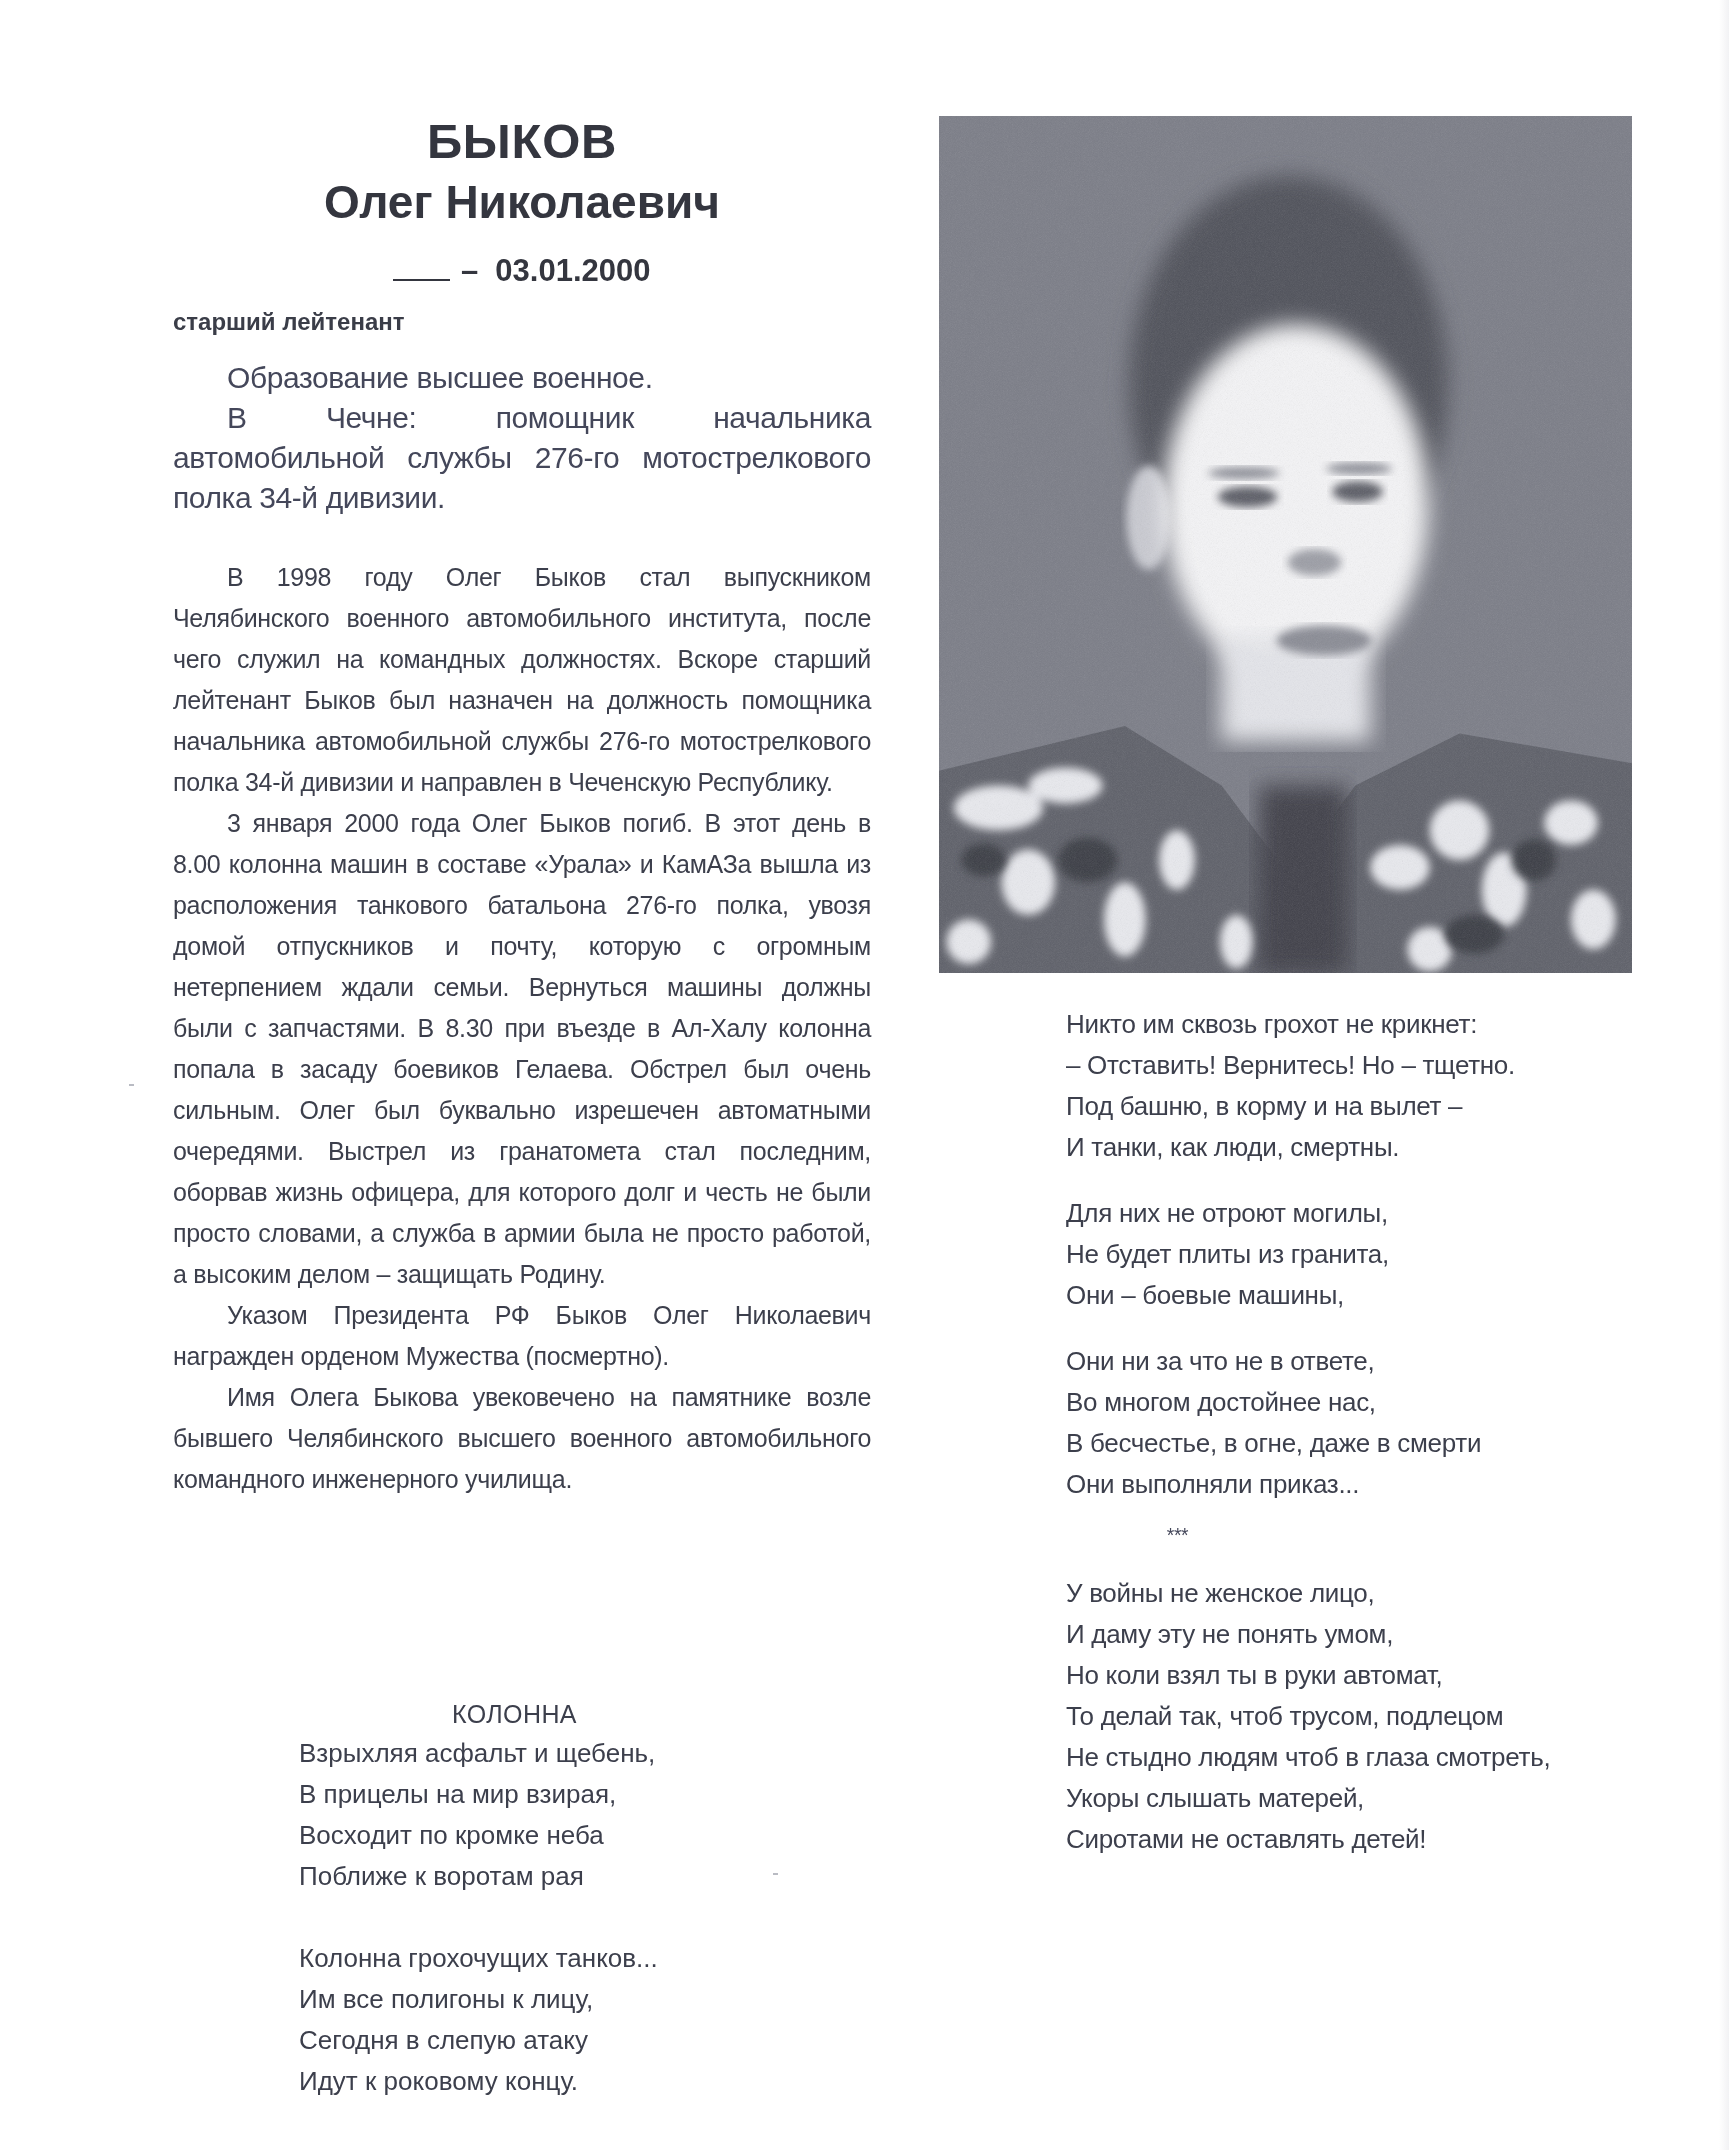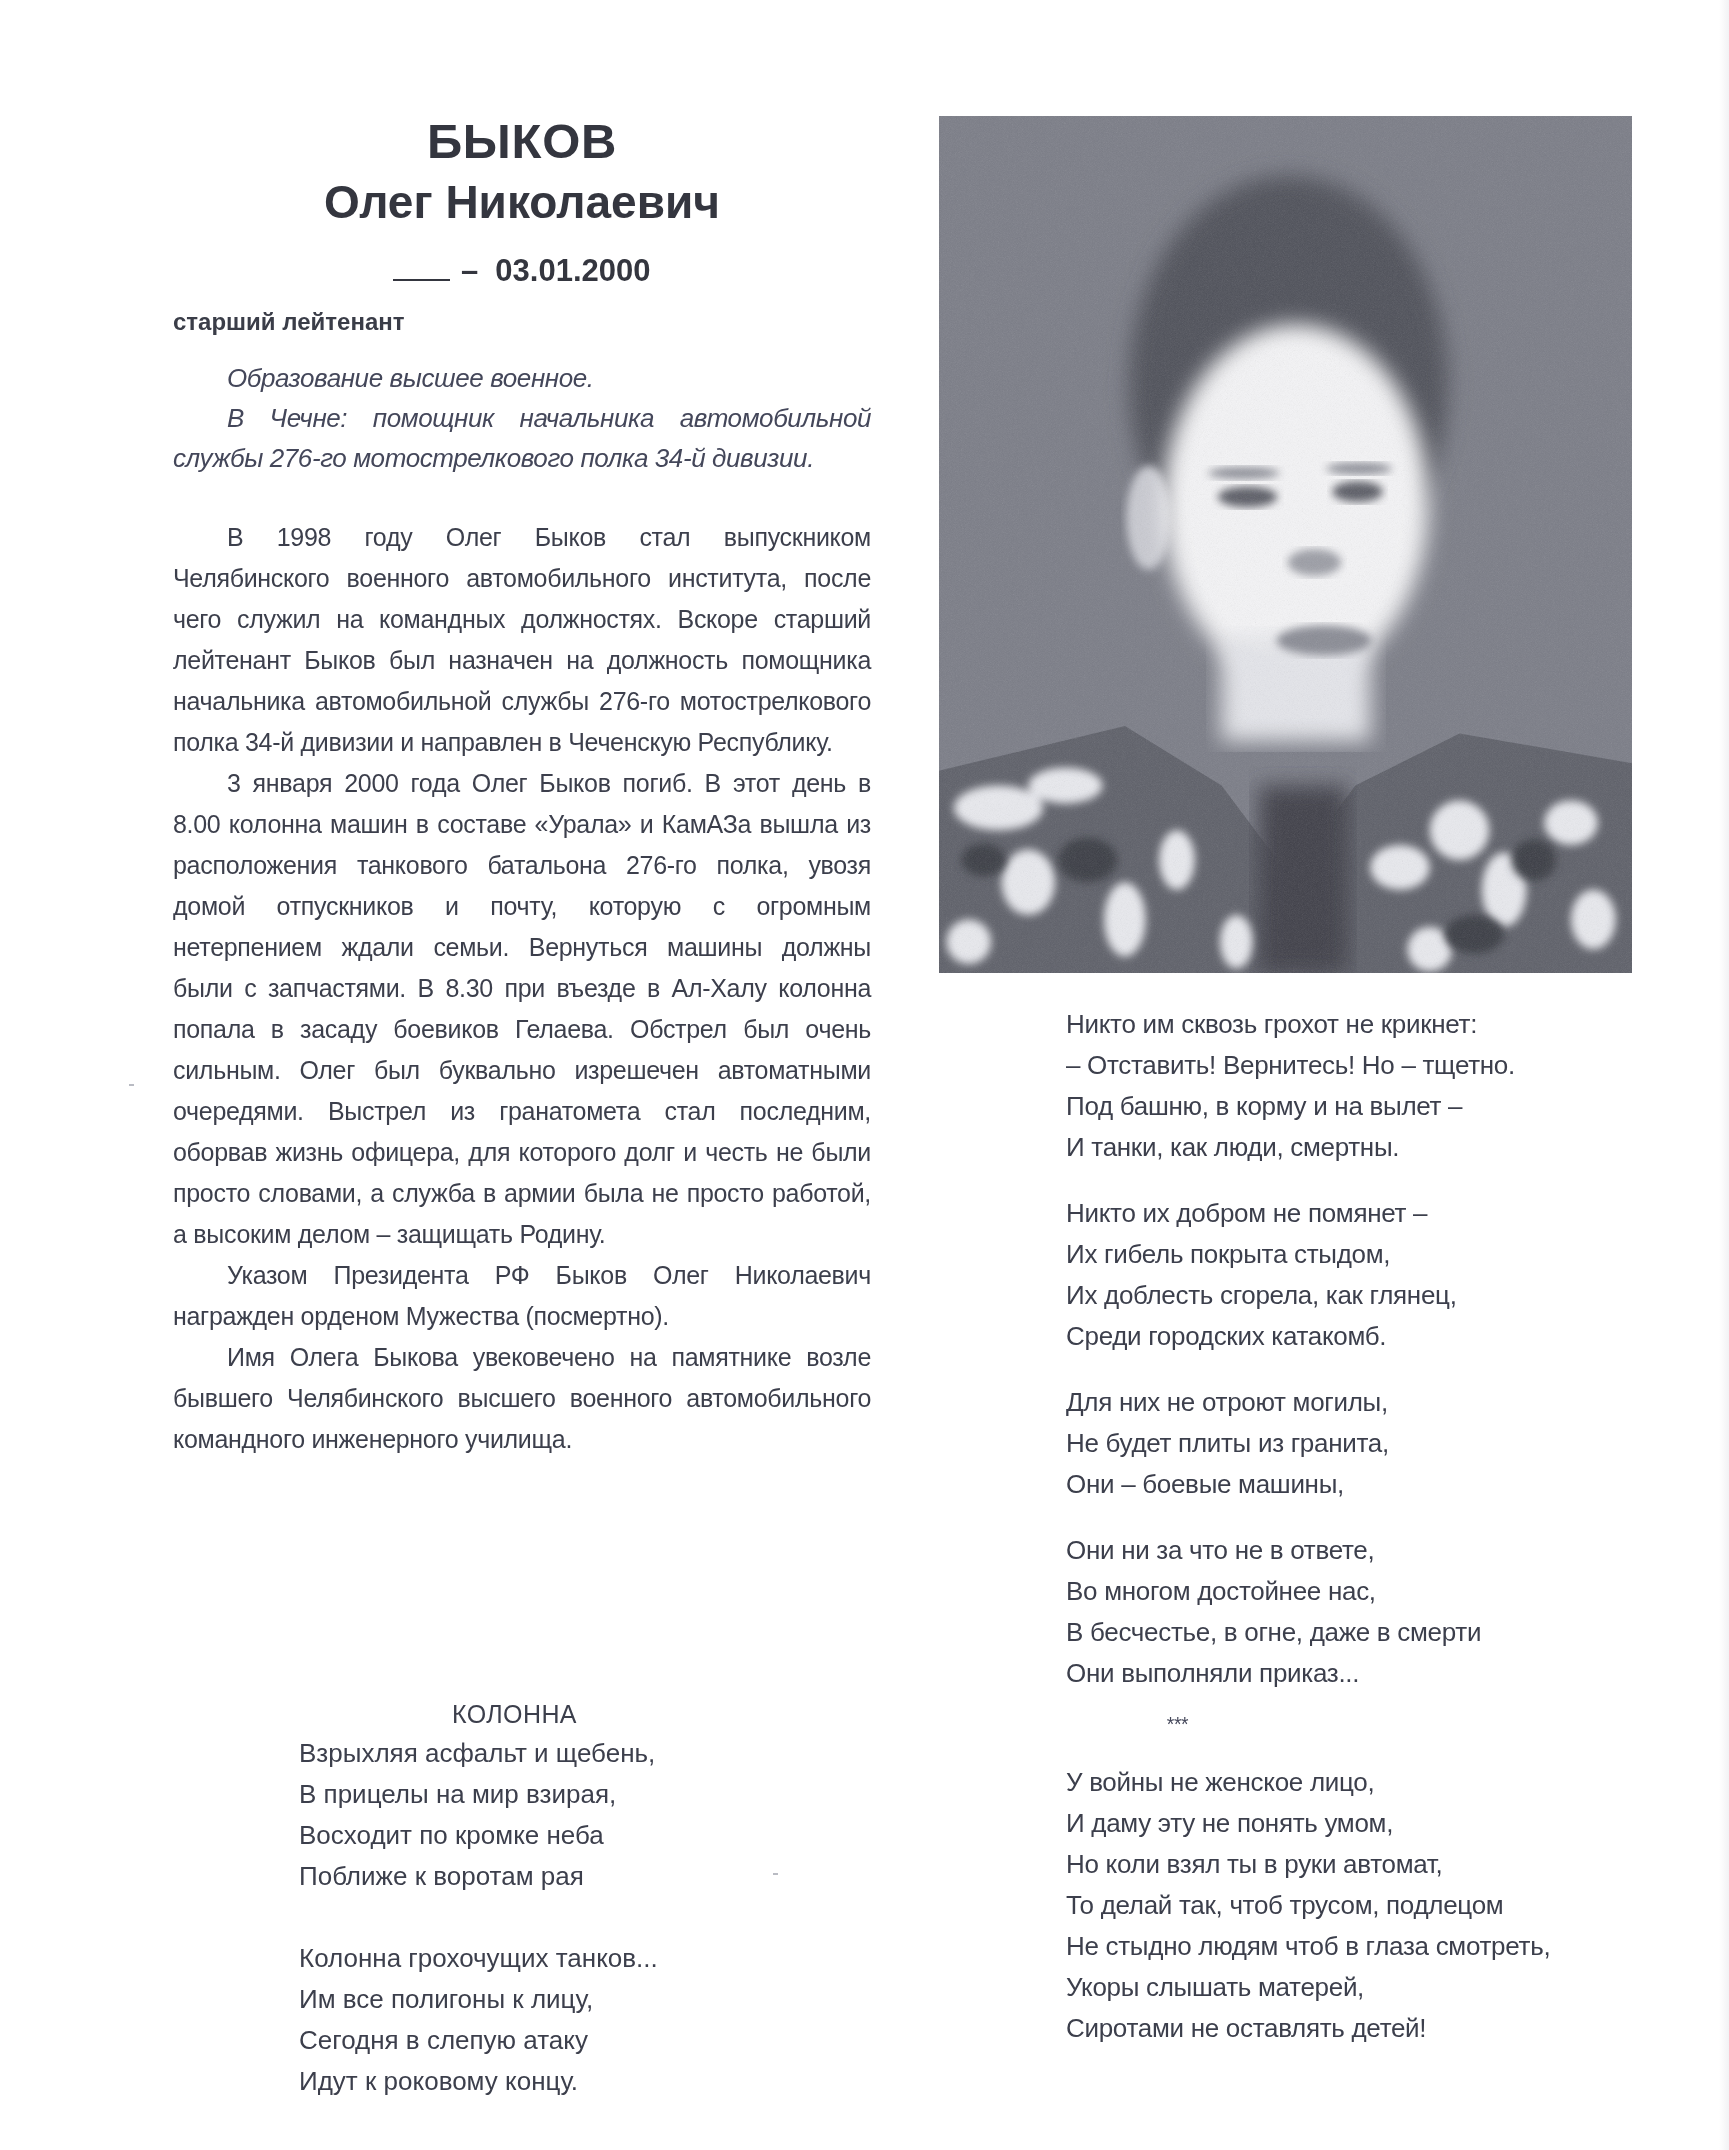--- a/index.html
+++ b/index.html
@@ -67,22 +67,21 @@
     .rank {
       text-align: left;
       font-weight: bold;
       font-size: 24px;
       line-height: 37px;
       color: #3a3d48;
       margin-top: 10.4px;
     }
     .service {
       margin-top: 18px;
-      font-style: italic;
-      font-size: 26px;
+      font-size: 30px;
       line-height: 40px;
       color: #44475a;
       text-align: justify;
       letter-spacing: -0.4px;
     }
     .service p, .bio p {
       margin: 0;
       text-indent: 54px;
     }
     .bio {
@@ -265,26 +264,20 @@
 </div>
 
 <div class="poem-right">
   <div class="stanza">
     <span class="line">Никто им сквозь грохот не крикнет:</span>
     <span class="line">– Отставить! Вернитесь! Но – тщетно.</span>
     <span class="line">Под башню, в корму и на вылет –</span>
     <span class="line">И танки, как люди, смертны.</span>
   </div>
   <div class="stanza">
-    <span class="line">Никто их добром не помянет –</span>
-    <span class="line">Их гибель покрыта стыдом,</span>
-    <span class="line">Их доблесть сгорела, как глянец,</span>
-    <span class="line">Среди городских катакомб.</span>
-  </div>
-  <div class="stanza">
     <span class="line">Для них не отроют могилы,</span>
     <span class="line">Не будет плиты из гранита,</span>
     <span class="line">Они – боевые машины,</span>
   </div>
   <div class="stanza">
     <span class="line">Они ни за что не в ответе,</span>
     <span class="line">Во многом достойнее нас,</span>
     <span class="line">В бесчестье, в огне, даже в смерти</span>
     <span class="line">Они выполняли приказ...</span>
   </div>

